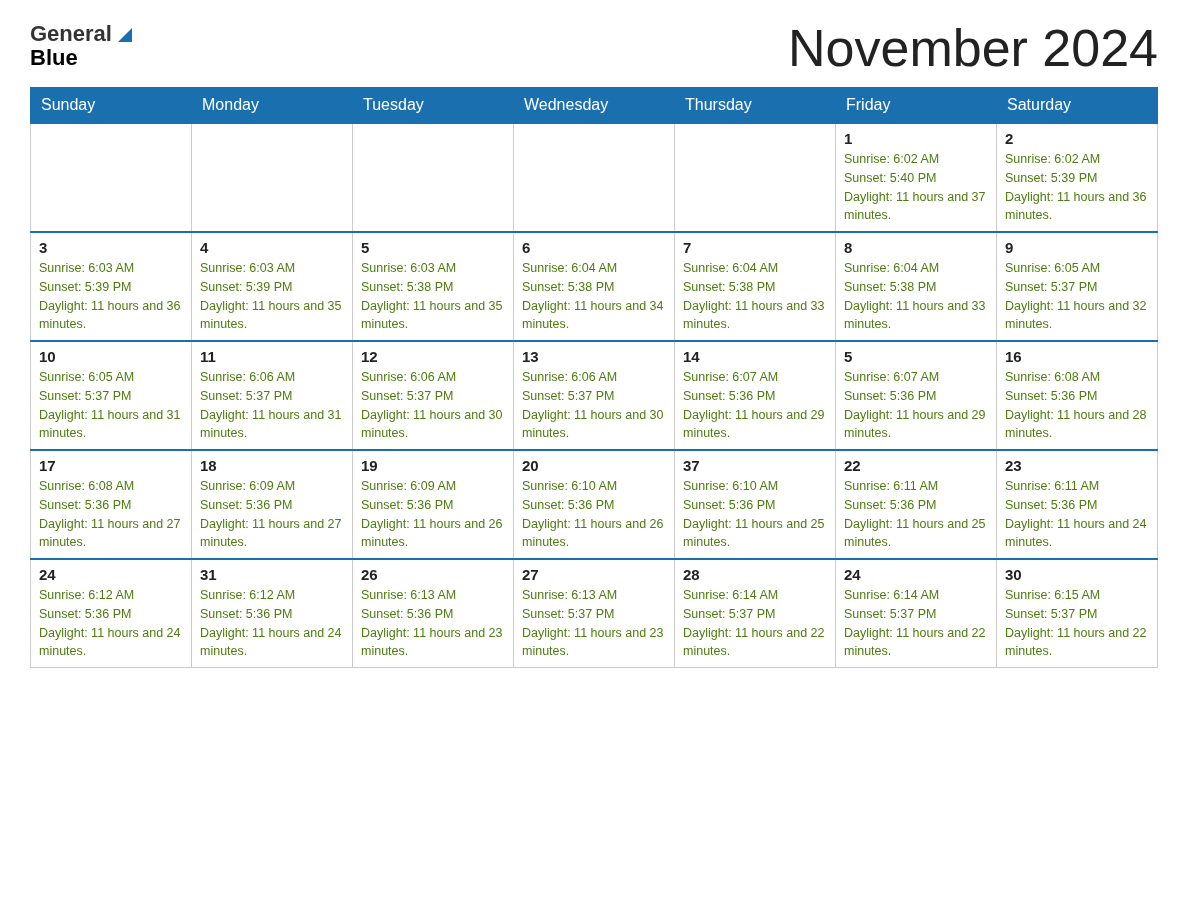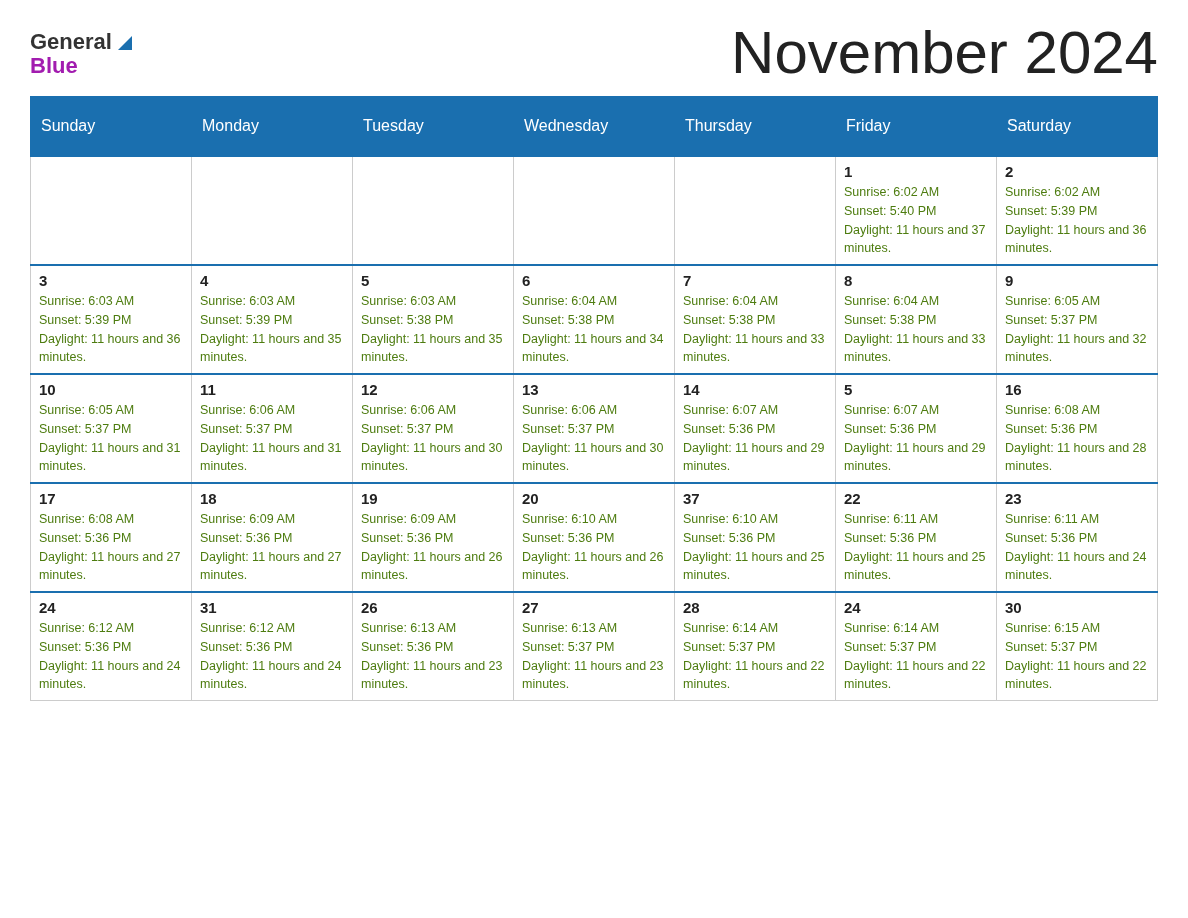--- a/index.html
+++ b/index.html
@@ -12,69 +12,69 @@
     }
     .header-area {
       display: flex;
       justify-content: space-between;
       align-items: flex-start;
       margin-bottom: 10px;
     }
     .logo {
       display: flex;
       align-items: flex-end;
-      margin-top: 10px;
+      margin-top: 2px;
     }
     .logo-text-general {
       font-size: 22px;
       font-weight: bold;
       color: #333;
     }
     .logo-text-blue {
       font-size: 22px;
       font-weight: bold;
-      color: #a21caf;
+      color: #000000;
     }
     .logo-block {
       display: flex;
       flex-direction: column;
       line-height: 1.1;
     }
     .logo-line1 {
       display: flex;
       align-items: center;
     }
     .logo-line2 {
       display: flex;
       align-items: center;
     }
     .title-area {
       text-align: right;
     }
     .month-title {
-      font-size: 60px;
+      font-size: 52px;
       font-weight: normal;
       color: #222;
       line-height: 1.1;
     }
     .location-subtitle {
       font-size: 20px;
       color: #444;
       margin-top: 4px;
     }
     .calendar-table {
       width: 100%;
       border-collapse: collapse;
       margin-top: 10px;
     }
     .calendar-table th {
       background-color: #1a6faf;
       color: #fff;
       text-align: left;
-      padding: 20px 10px;
+      padding: 8px 10px;
       font-size: 16px;
       font-weight: normal;
       border: 1px solid #1a6faf;
     }
     .calendar-table td {
       vertical-align: top;
       padding: 6px 8px;
       border: 1px solid #ccc;
       width: calc(100% / 7);
       min-height: 100px;

